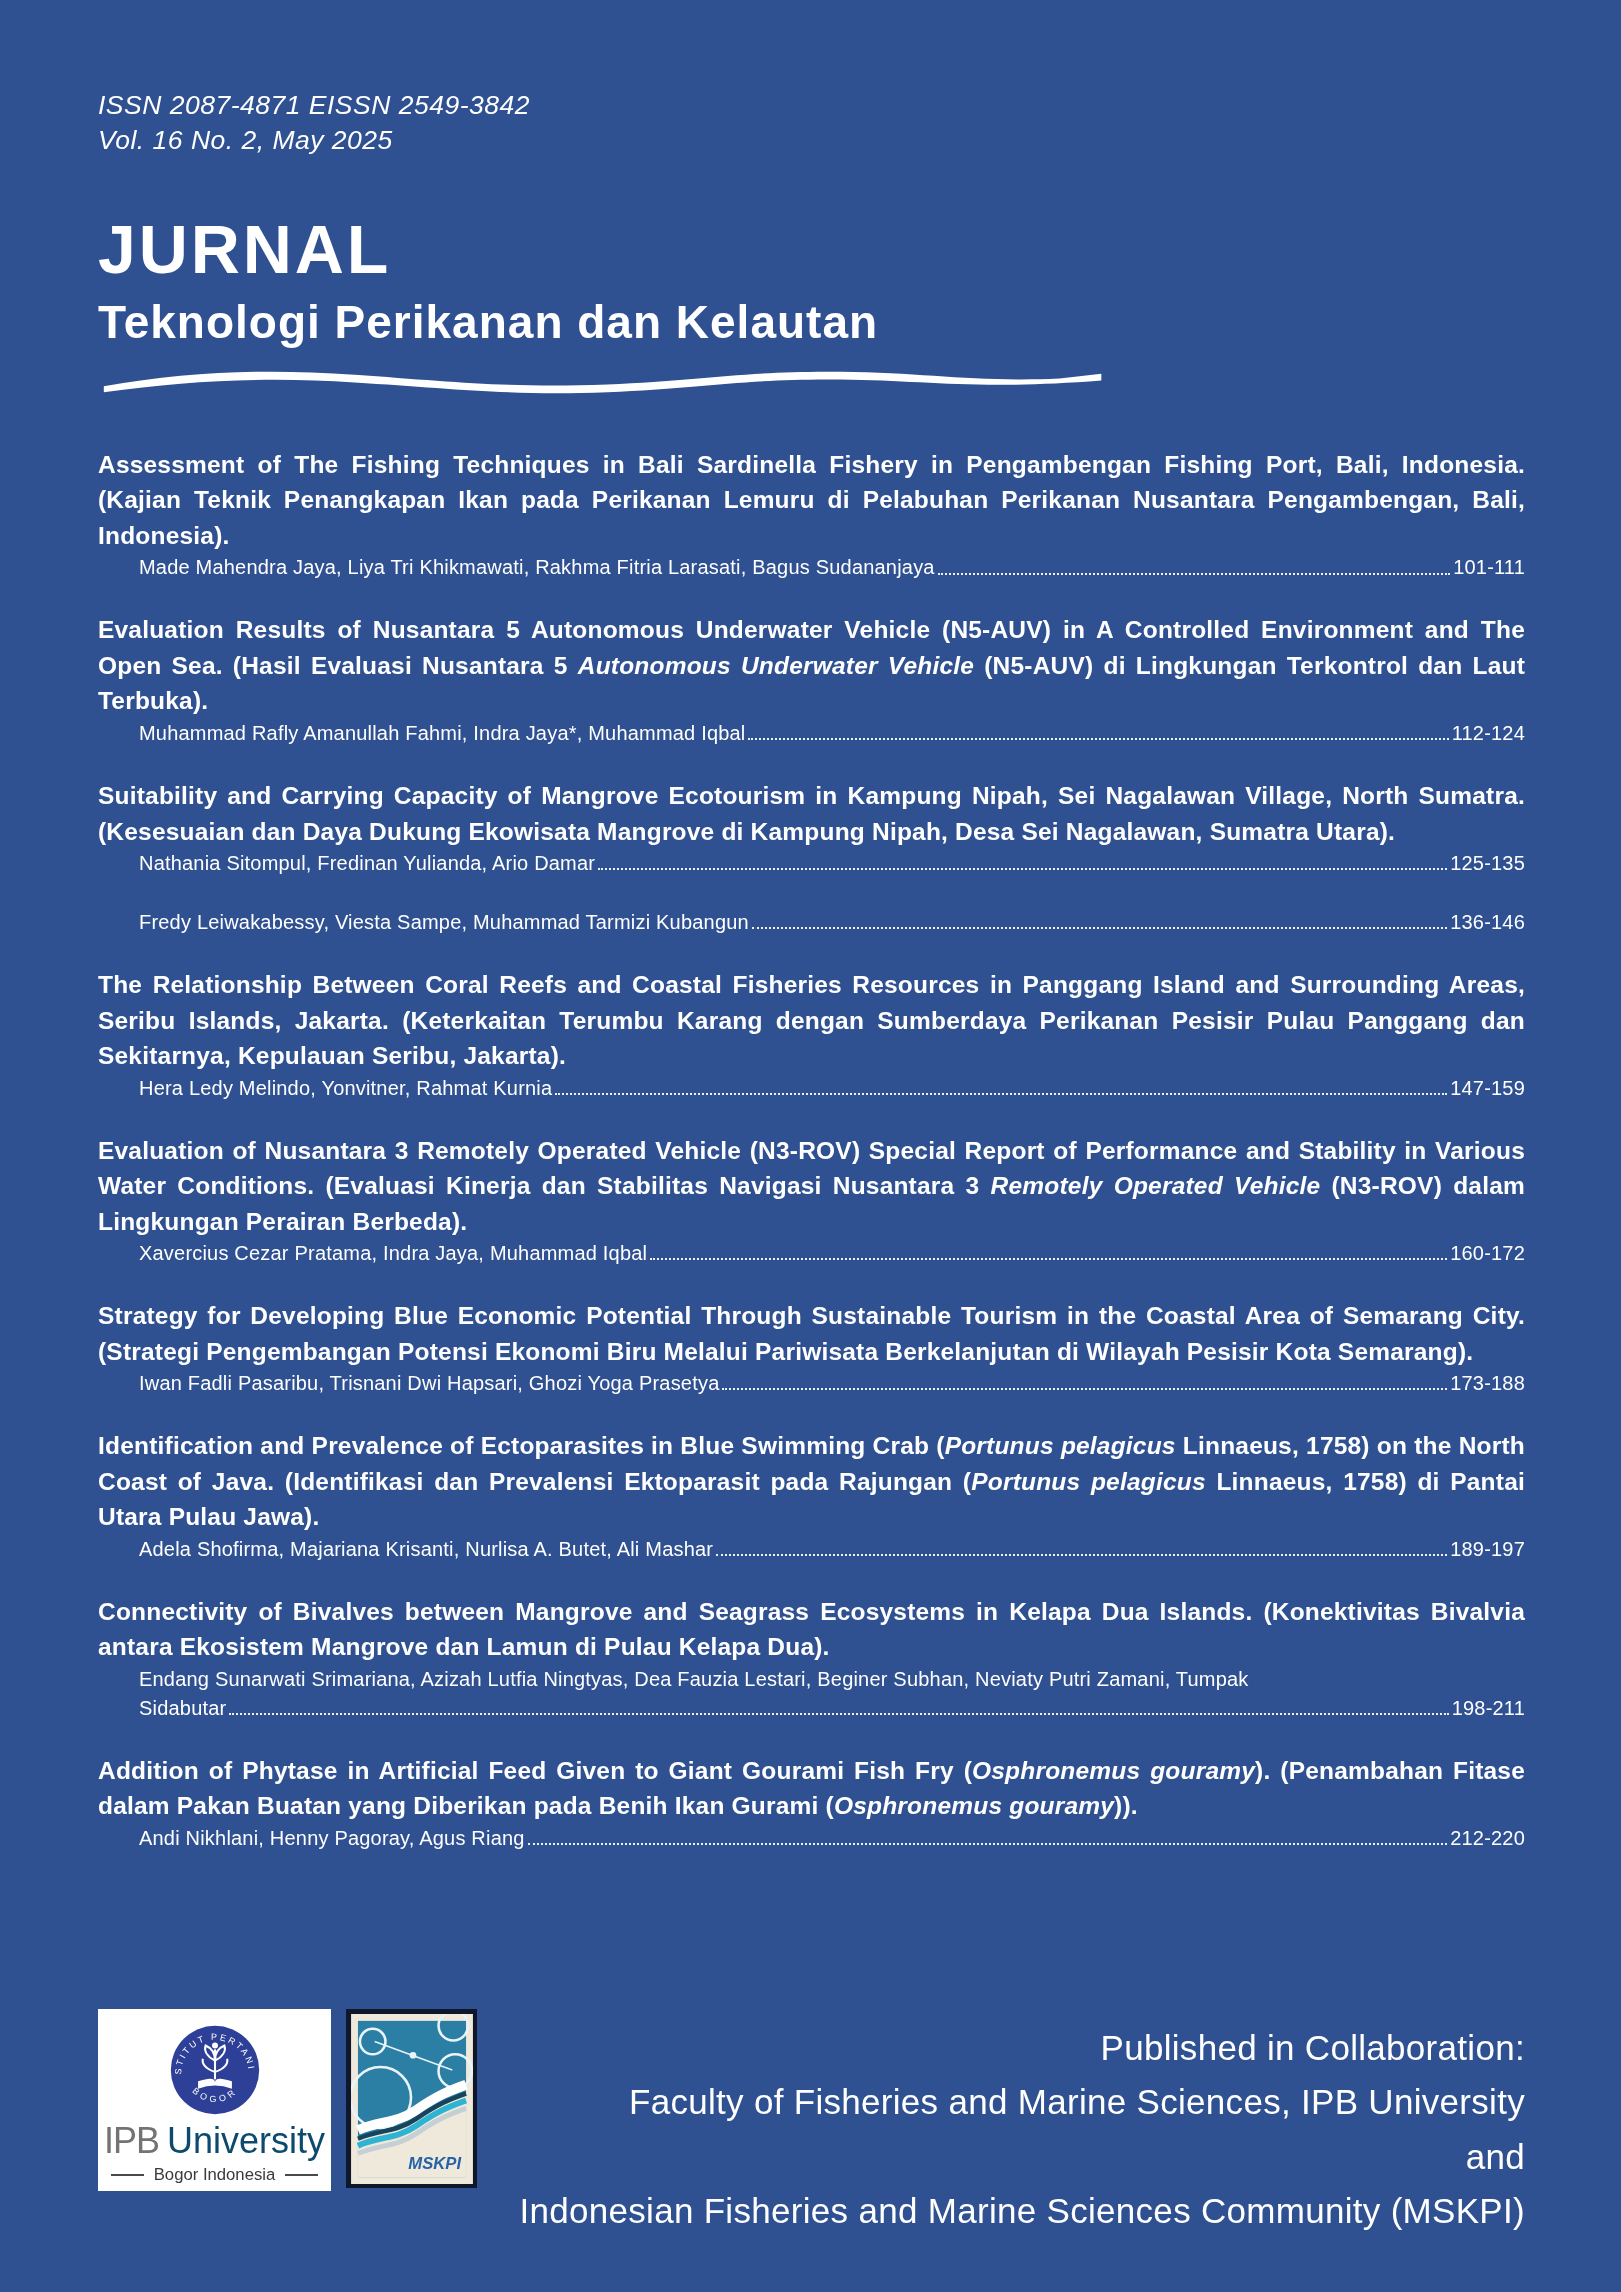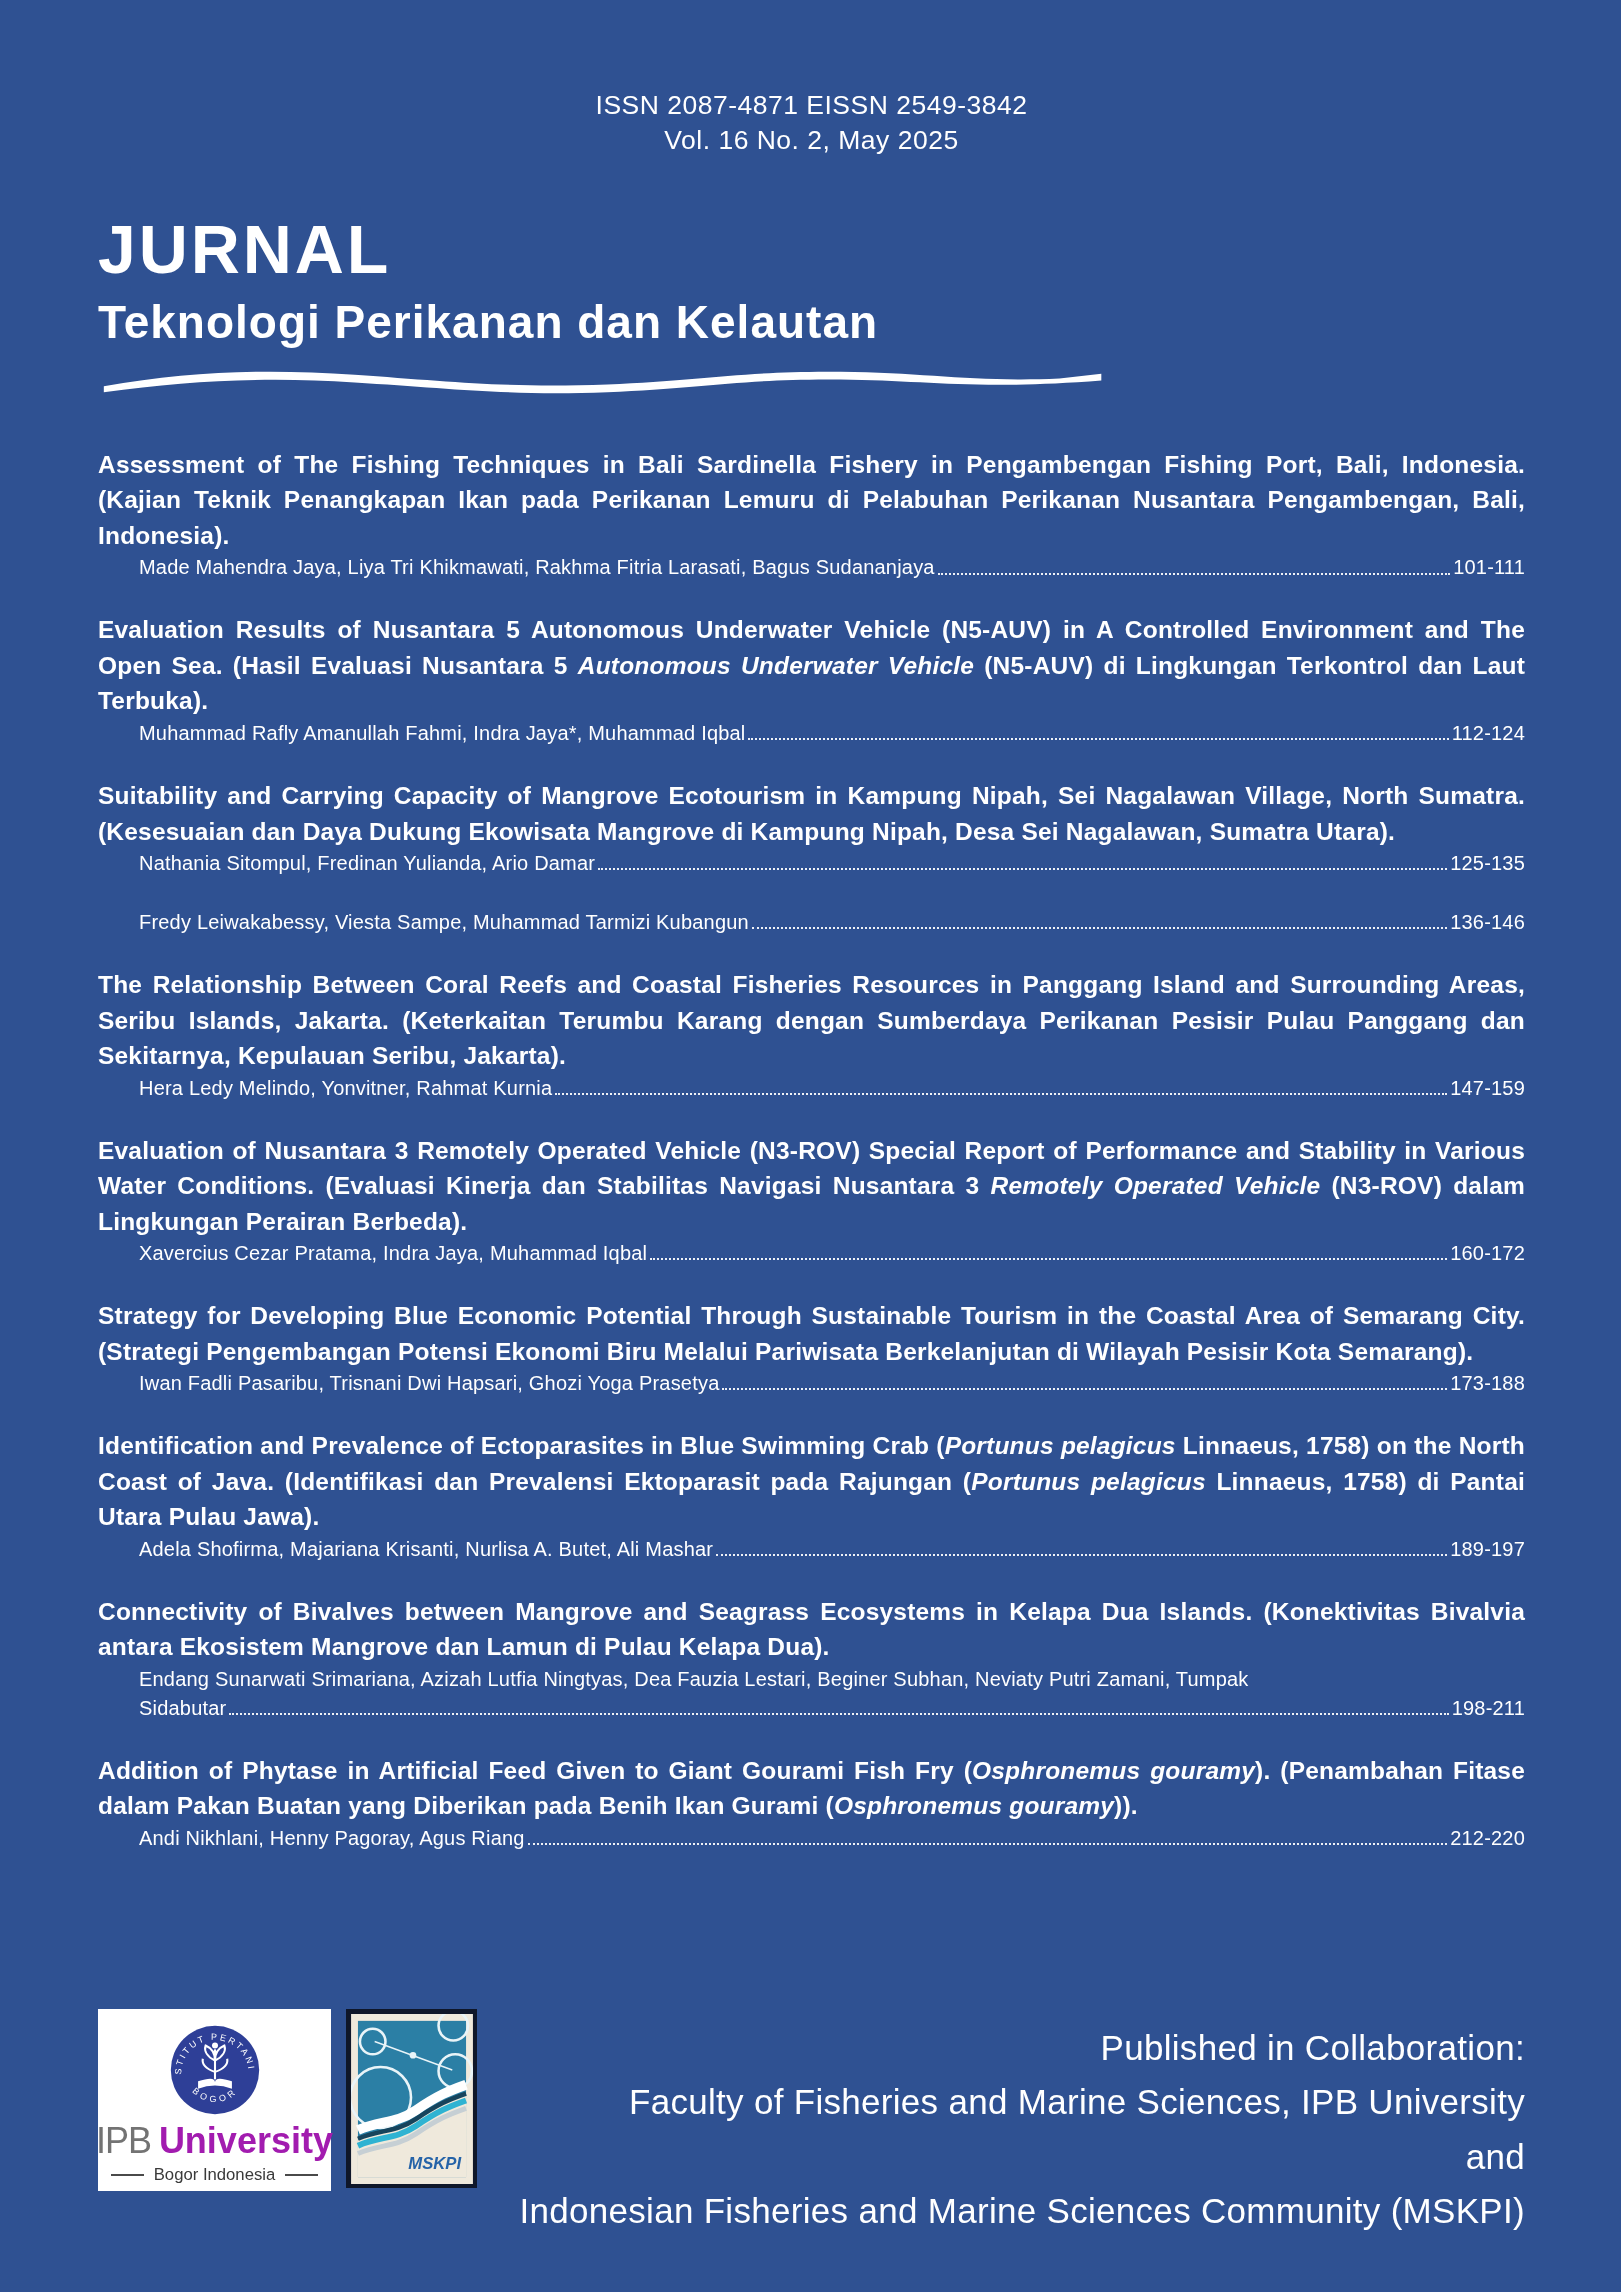--- a/index.html
+++ b/index.html
@@ -8,40 +8,40 @@
     background:#2f5192;
     font-family:"Liberation Sans", sans-serif;
     color:#ffffff;
   }
   .page{
     box-sizing:border-box;width:1621px;height:2293px;
     padding:57px 96px 55px 98px;
     display:flex;flex-direction:column;
   }
   
-  .issn-block{ text-align:center; font-size:26.5px; line-height:1.32; margin-top:31px; font-weight:400; letter-spacing:0.5px;}
+  .issn-block{ text-align:left; font-size:26.5px; line-height:1.32; margin-top:31px; font-weight:400; letter-spacing:0.5px;font-style:italic;}
   .brand{ margin-top:57px; }
   .brand-main{ font-size:68px; font-weight:800; letter-spacing:2.9px; line-height:1; margin:0;}
   .brand-sub{ font-size:46px; font-weight:700; letter-spacing:1px; margin:13.7px 0 0 0; line-height:1.1;}
   .wave-divider{ margin-top:15.7px; display:block; }
   
   .toc{ margin-top:49px; display:flex; flex-direction:column; gap:30px; }
   .entry-title{ margin:0; font-size:24.5px; font-weight:700; line-height:1.45; text-align:justify; letter-spacing:0.2px;}
   .entry-title em{ font-style:italic; }
   .authors-row{ display:flex; font-size:20px; font-weight:400; line-height:1.45; padding-left:41px; letter-spacing:0.2px;}
   .authors-text{ white-space:nowrap; overflow:visible; }
   .leader{ flex:1 1 auto; border-bottom:2.9px dotted rgba(255,255,255,.92); align-self:flex-end; margin:0 2.9px 7.8px 2.9px; min-width:29px;}
   .pages{ white-space:nowrap; }
   
   .footer{ margin-top:auto; display:flex; justify-content:space-between; align-items:flex-start; }
   .logos{ display:flex; gap:14.7px; align-items:flex-start; padding-top:9.8px;}
   .ipb-box{ width:233px; height:182px; background:#ffffff; display:flex; flex-direction:column; align-items:center; justify-content:flex-start; padding-top:13.7px; box-sizing:border-box;}
   .ipb-name{ margin-top:5.9px; font-size:36px; line-height:1; white-space:nowrap;}
   .ipb-name .ipb-bold{ font-weight:400; color:#737373; letter-spacing:-1px;}
-  .ipb-name .ipb-rest{ font-weight:700; color:#a21caf; margin-left:7.8px;}
+  .ipb-name .ipb-rest{ font-weight:400; color:#0c4a6e; margin-left:7.8px;}
   .ipb-sub{ margin-top:5.9px; font-size:16.7px; color:#3a3a3a; display:flex; align-items:center; gap:9.8px; font-weight:500;}
   .ipb-dash{ display:inline-block; width:33px; height:2px; background:#4a4a4a; }
   .mskpi-box{ width:131px; height:179px; background:#0f172a; box-sizing:border-box; padding:4.9px; }
   .collab{ text-align:right; font-size:35px; font-weight:400; line-height:1.55; margin-top:21.6px; letter-spacing:0.3px;}
 </style>
 </head>
 <body>
 
 <div class="page">
 

